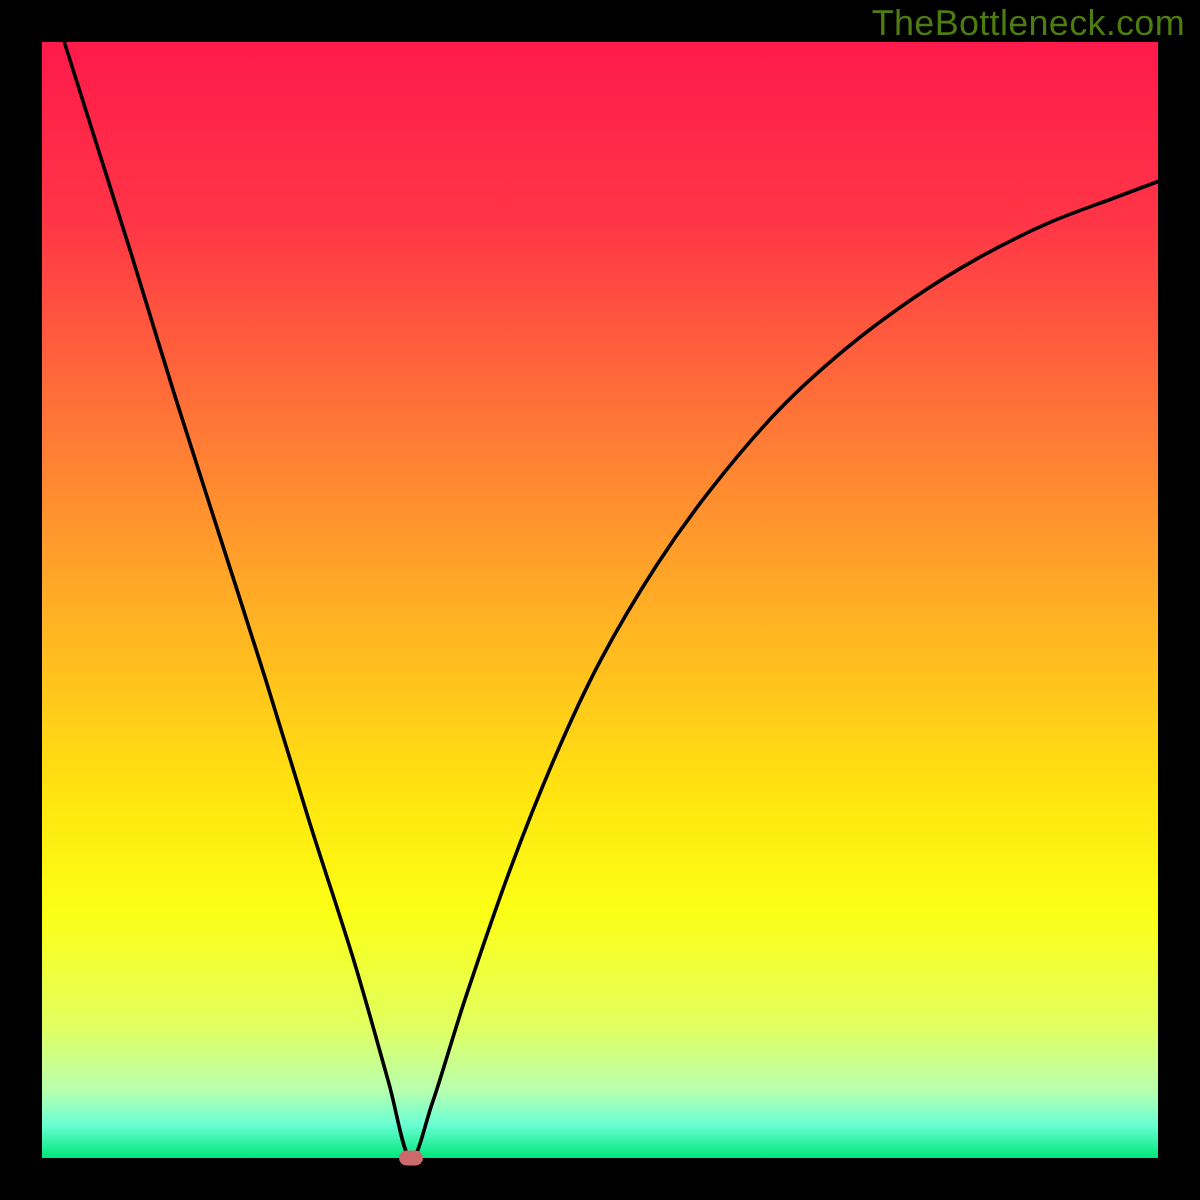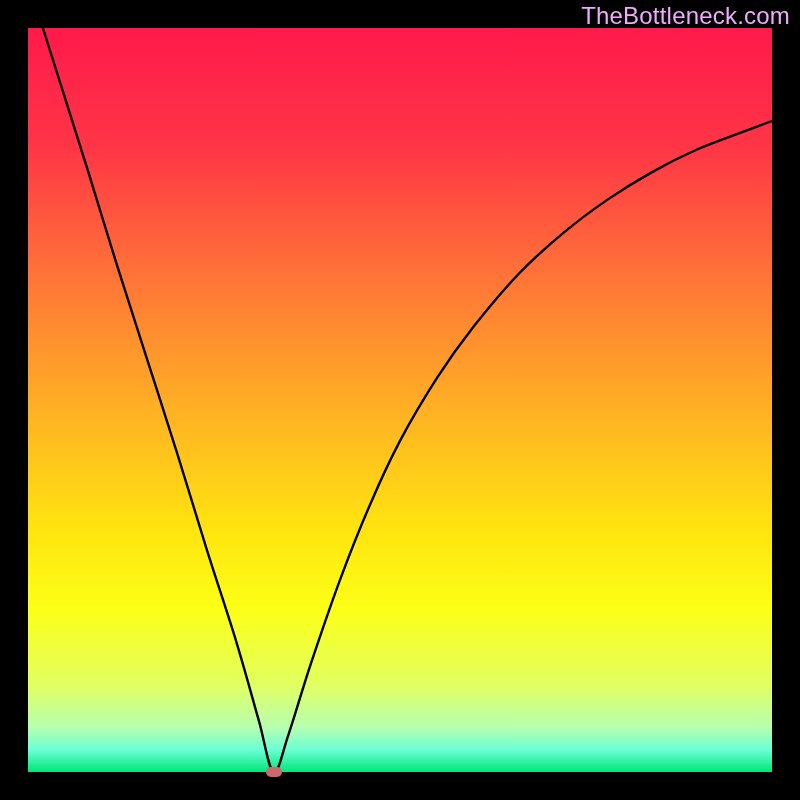--- a/index.html
+++ b/index.html
@@ -30,21 +30,21 @@
     left: 28px;
     top: 28px;
     width: 744px;
     height: 744px;
     overflow: visible;
   }
   .watermark {
     position: absolute;
     top: 2px;
     right: 10px;
-    color: #f0abfc;
+    color: #4d7c0f;
     font-size: 24px;
     font-weight: 500;
     letter-spacing: 0.2px;
     user-select: none;
   }
   .marker {
     position: absolute;
     width: 16px;
     height: 10px;
     border-radius: 5px;

